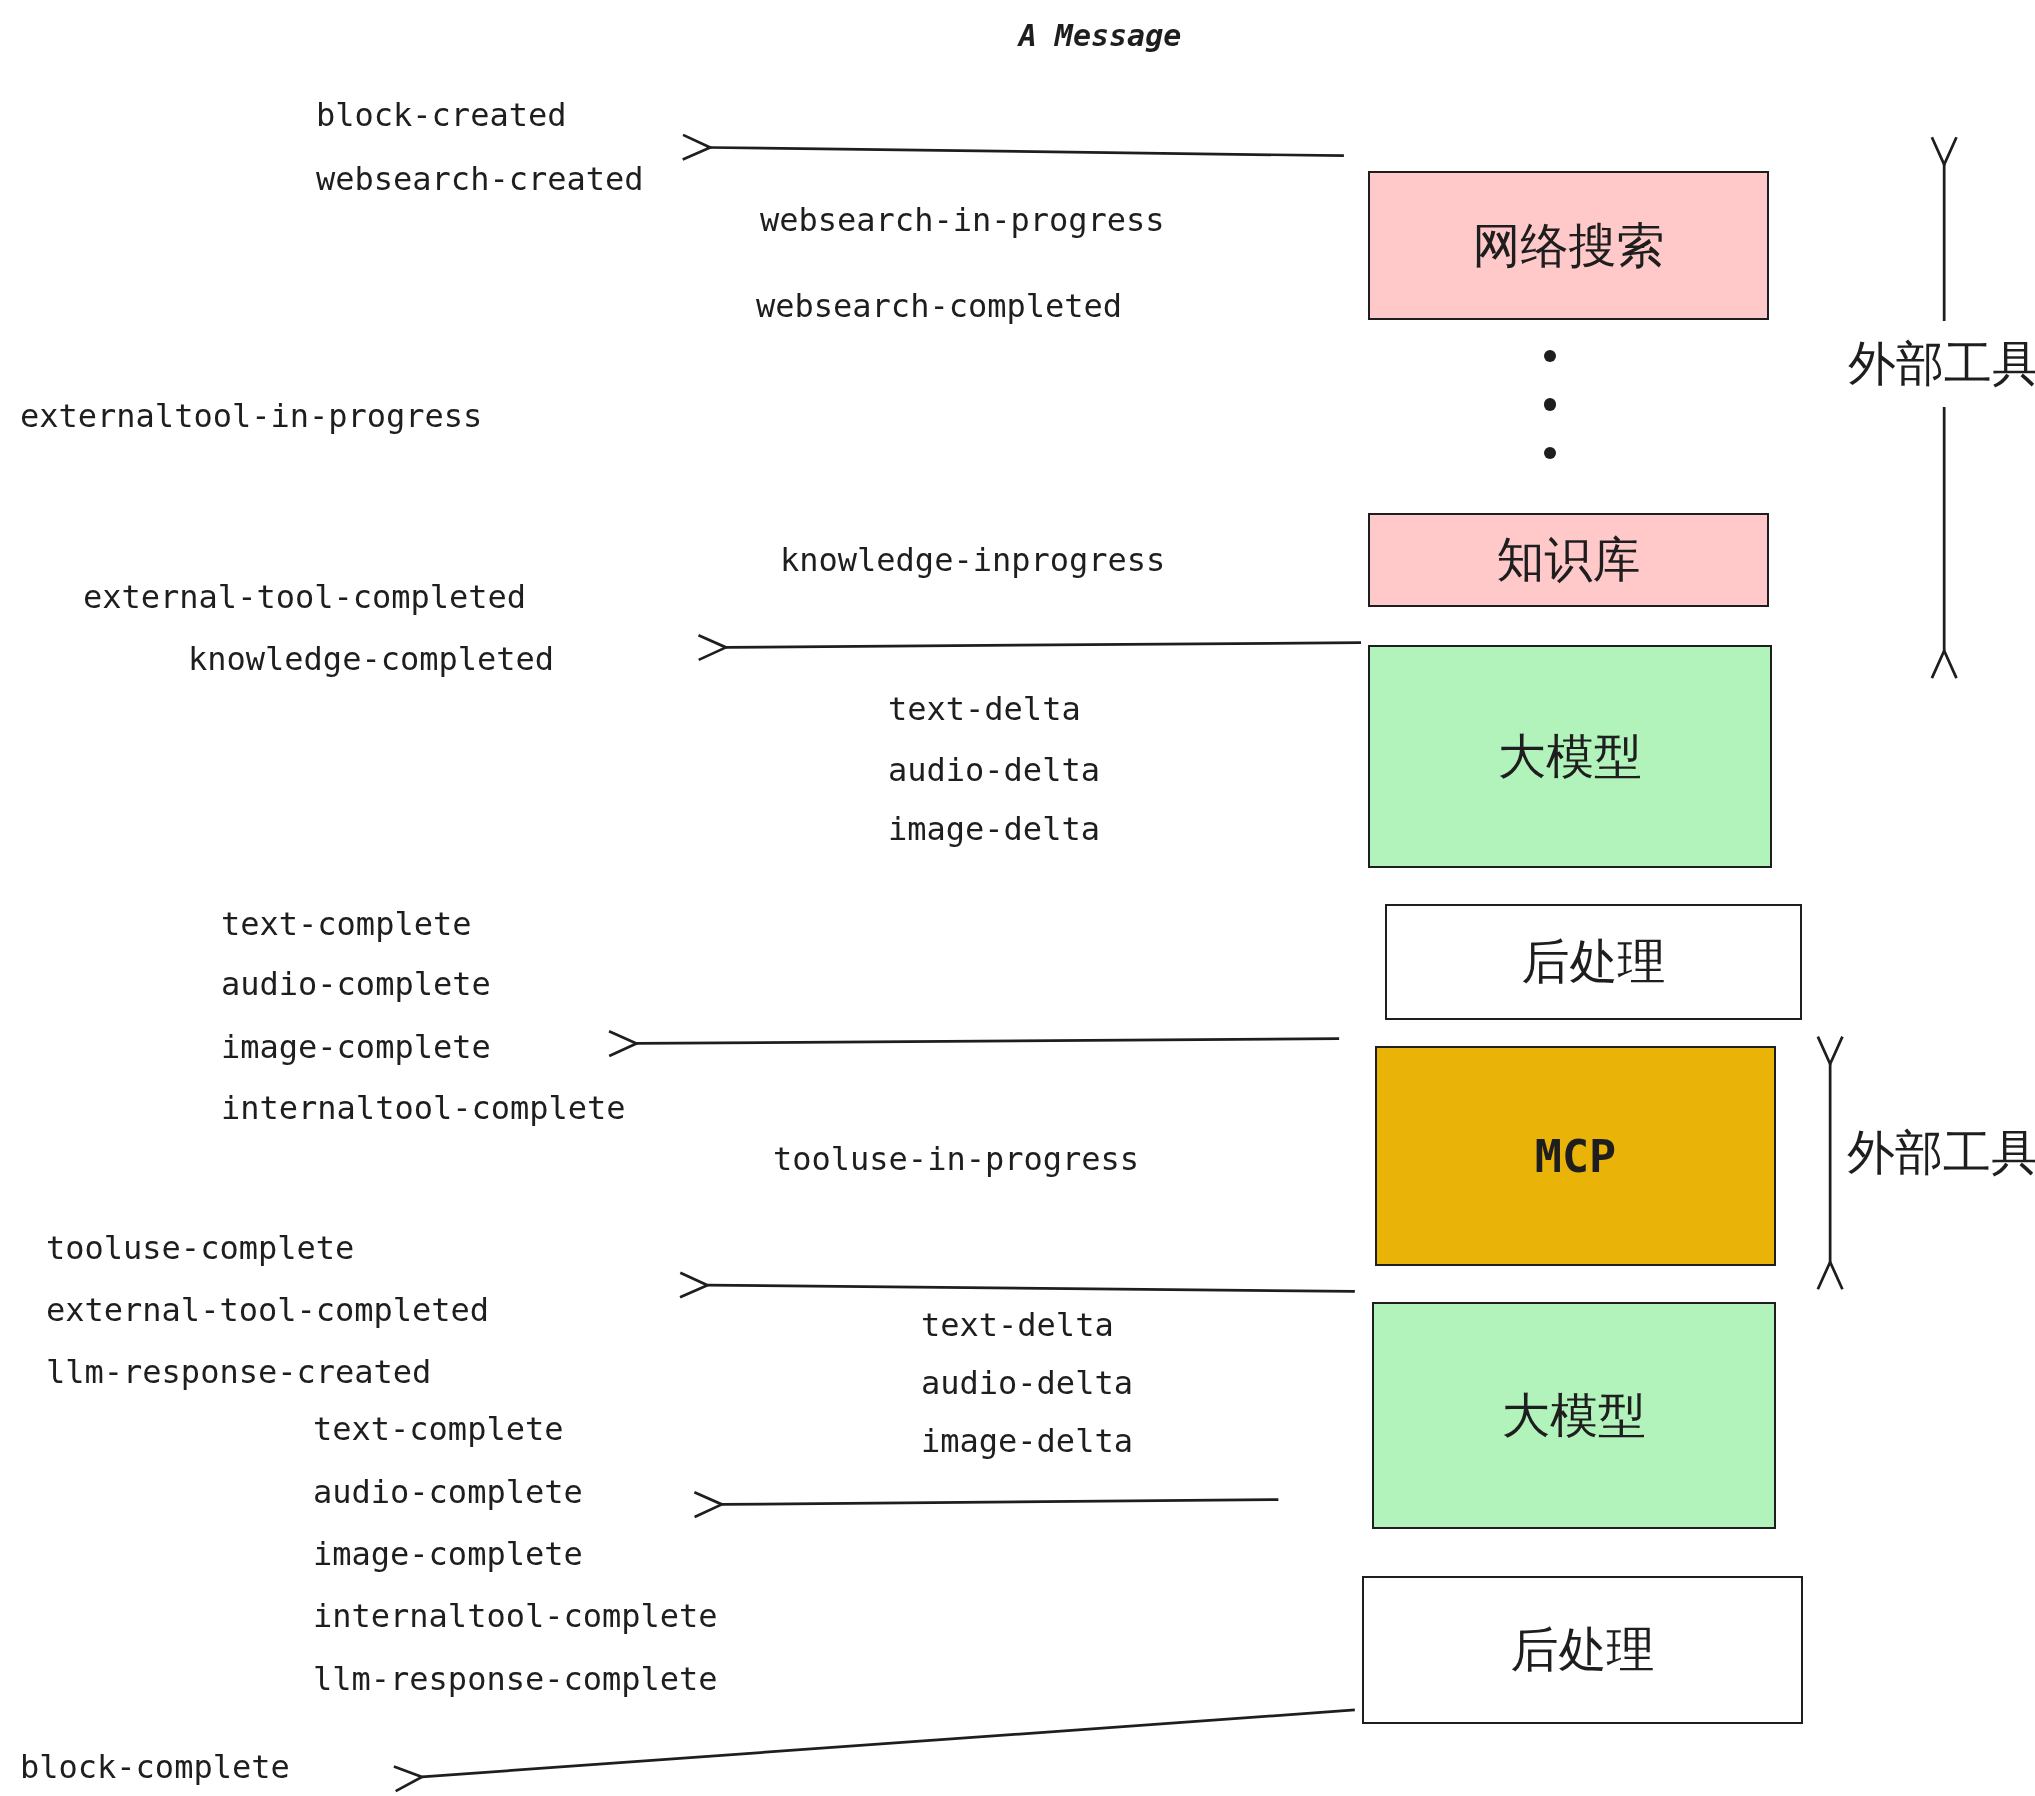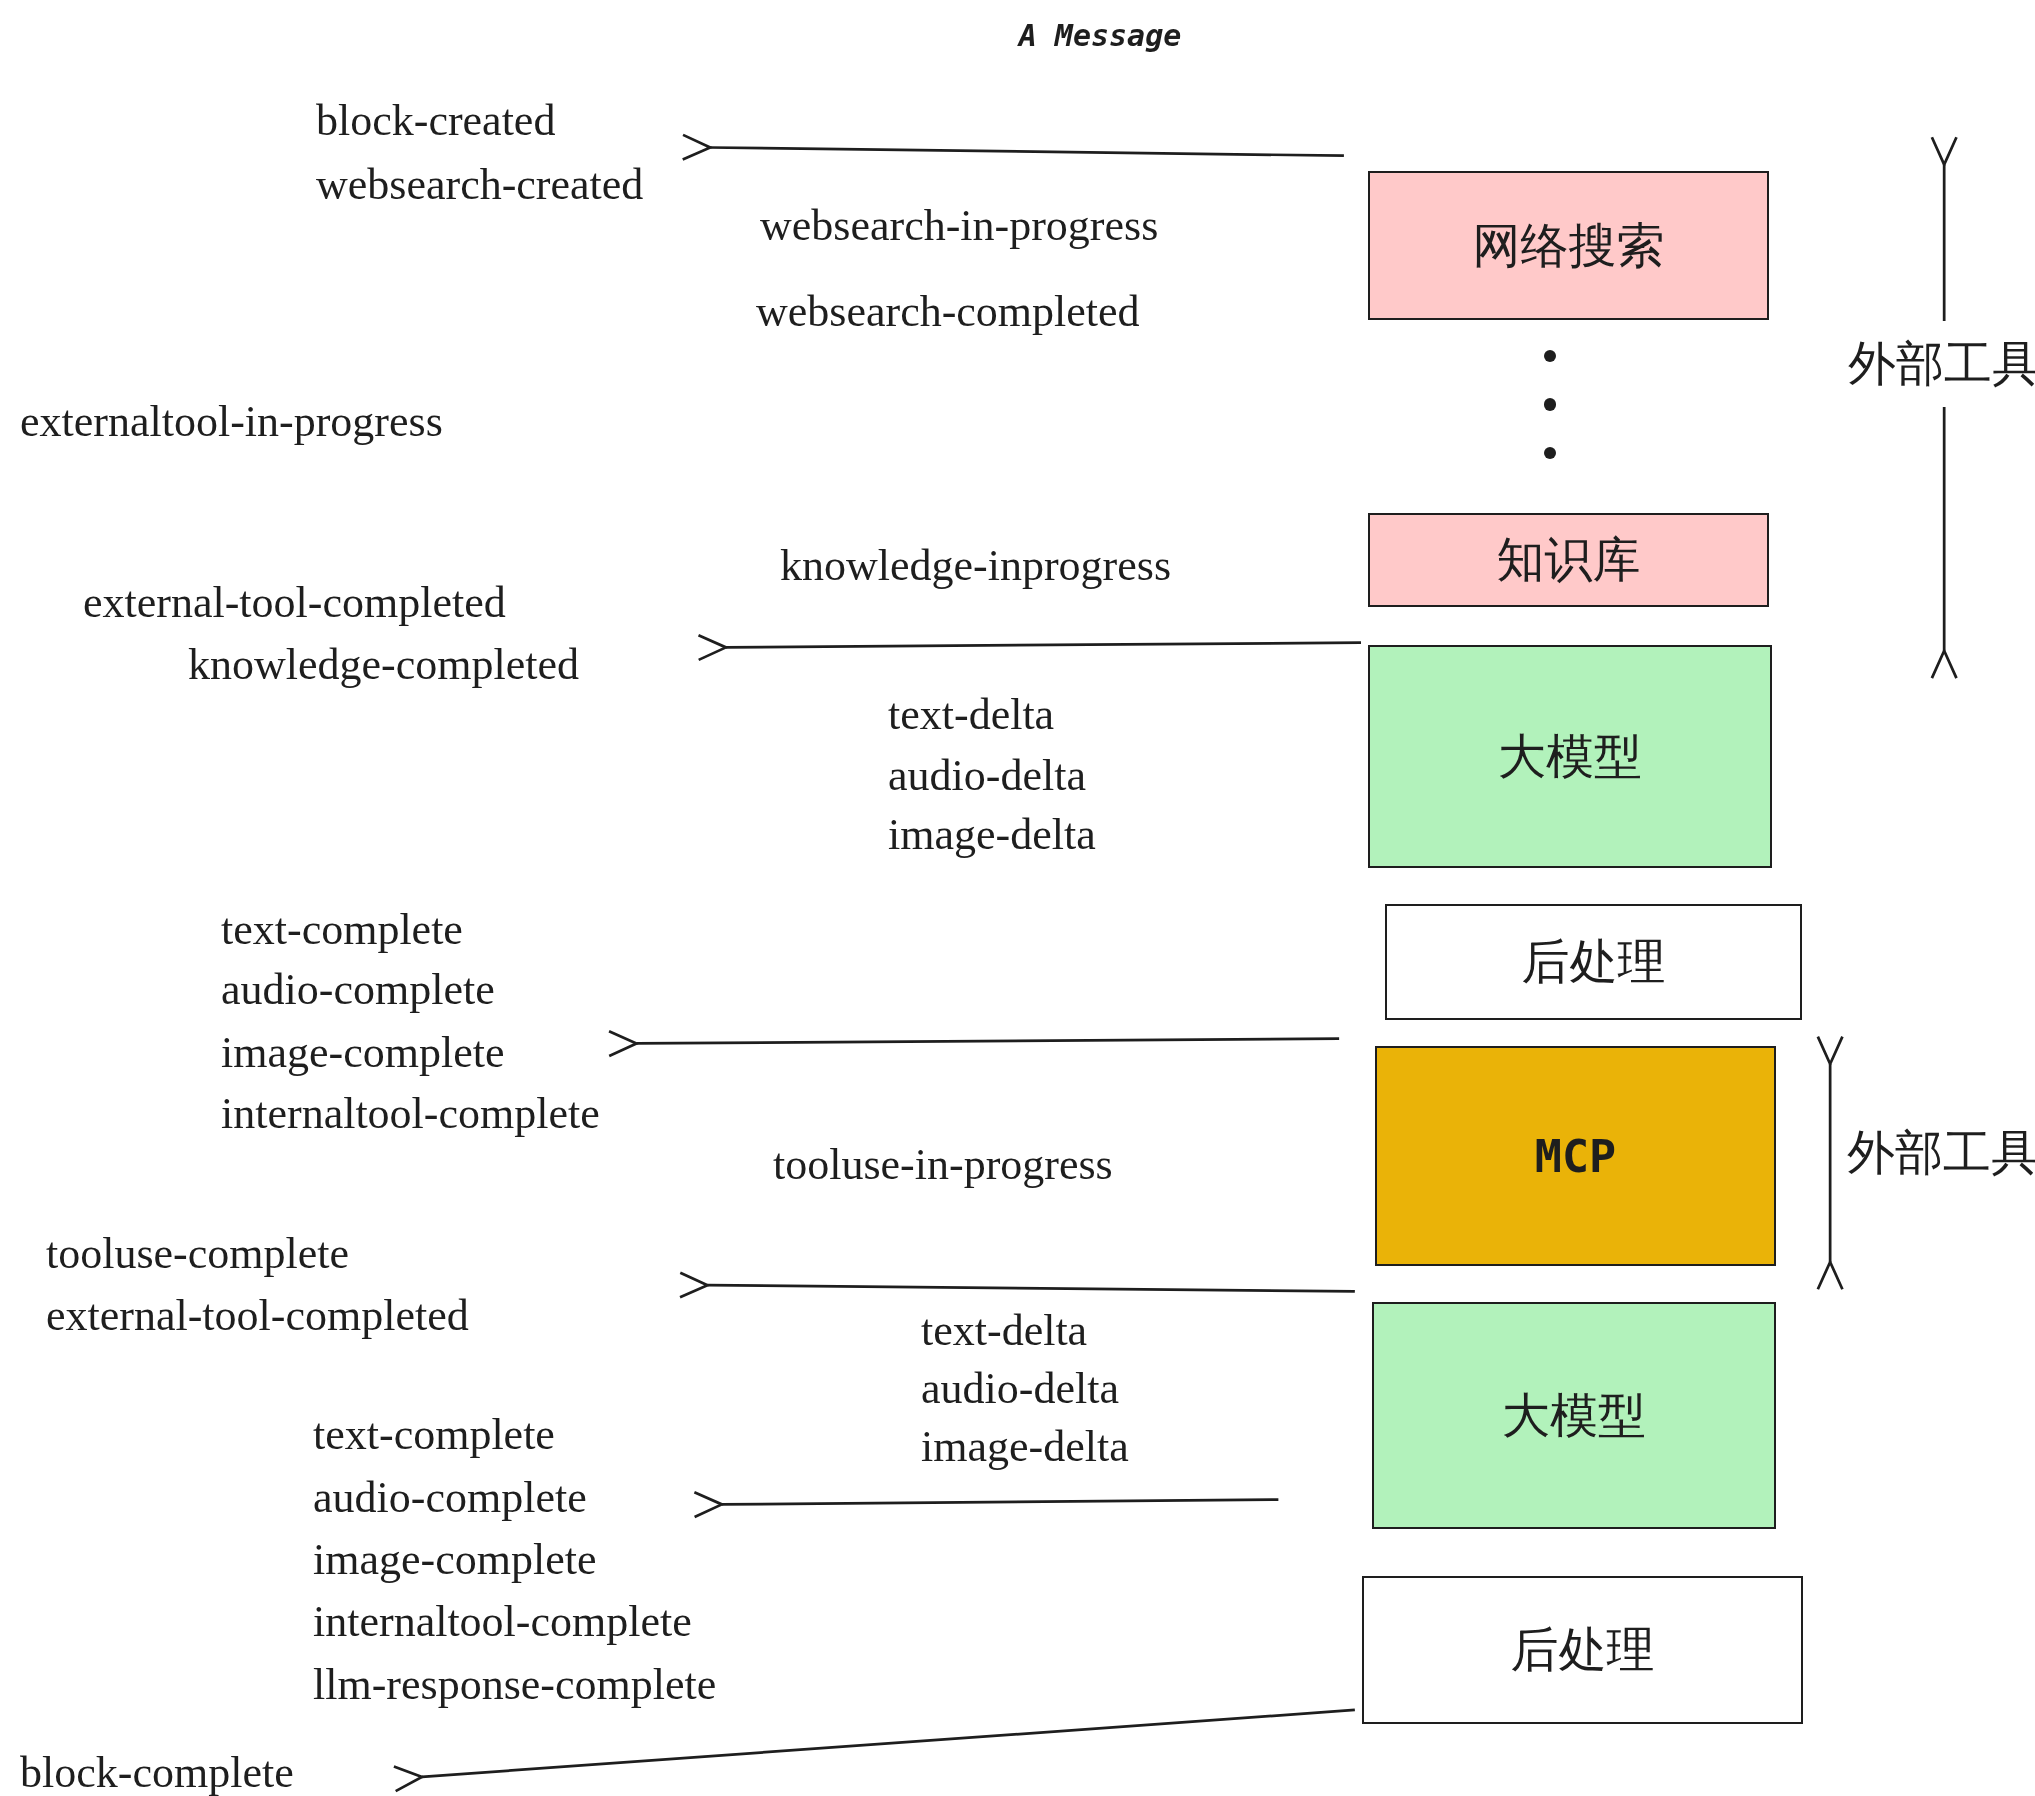--- a/index.html
+++ b/index.html
@@ -16,24 +16,23 @@
   .title {
     position: absolute;
     font-size: 30px;
     font-weight: bold;
     transform: translateX(-50%);
     white-space: nowrap;
     font-style: italic;
   }
   .ev {
     position: absolute;
-    font-size: 44px;
+    font-size: 32px;
     line-height: 1;
     white-space: nowrap;
-    font-family: Liberation Serif, serif;
   }
   .box {
     position: absolute;
     border: 2.7px solid #1e1e1e;
     display: flex;
     align-items: center;
     justify-content: center;
     font-size: 48px;
     font-family: "DejaVu Sans", "Liberation Sans", sans-serif;
     white-space: nowrap;
@@ -107,20 +106,21 @@
   <div class="ev" style="left:888px; top:693px;">text-delta</div>
   <div class="ev" style="left:888px; top:754px;">audio-delta</div>
   <div class="ev" style="left:888px; top:813px;">image-delta</div>
   <div class="ev" style="left:221px; top:908px;">text-complete</div>
   <div class="ev" style="left:221px; top:968px;">audio-complete</div>
   <div class="ev" style="left:221px; top:1031px;">image-complete</div>
   <div class="ev" style="left:221px; top:1092px;">internaltool-complete</div>
   <div class="ev" style="left:773px; top:1143px;">tooluse-in-progress</div>
   <div class="ev" style="left:46px; top:1232px;">tooluse-complete</div>
   <div class="ev" style="left:46px; top:1294px;">external-tool-completed</div>
+  <div class="ev" style="left:46px; top:1356px;">llm-response-created</div>
   <div class="ev" style="left:921px; top:1309px;">text-delta</div>
   <div class="ev" style="left:921px; top:1367px;">audio-delta</div>
   <div class="ev" style="left:921px; top:1425px;">image-delta</div>
   <div class="ev" style="left:313px; top:1413px;">text-complete</div>
   <div class="ev" style="left:313px; top:1476px;">audio-complete</div>
   <div class="ev" style="left:313px; top:1538px;">image-complete</div>
   <div class="ev" style="left:313px; top:1600px;">internaltool-complete</div>
   <div class="ev" style="left:313px; top:1663px;">llm-response-complete</div>
   <div class="ev" style="left:20px; top:1751px;text-align:right;">block-complete</div>
 

